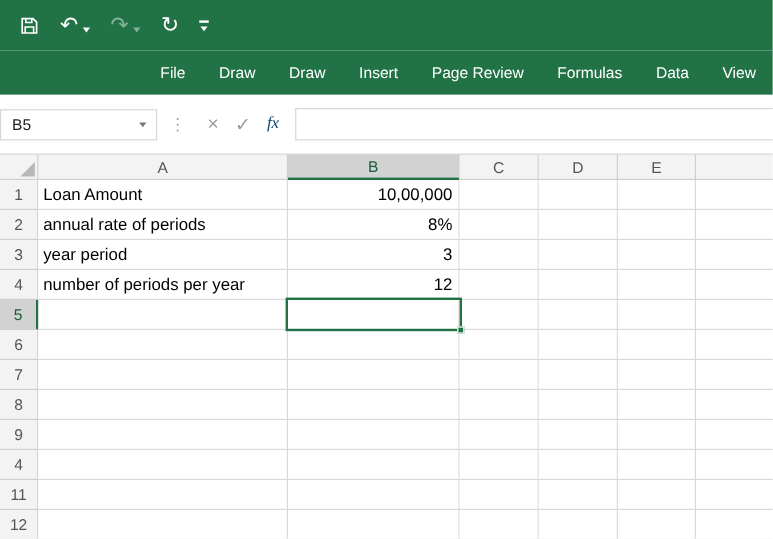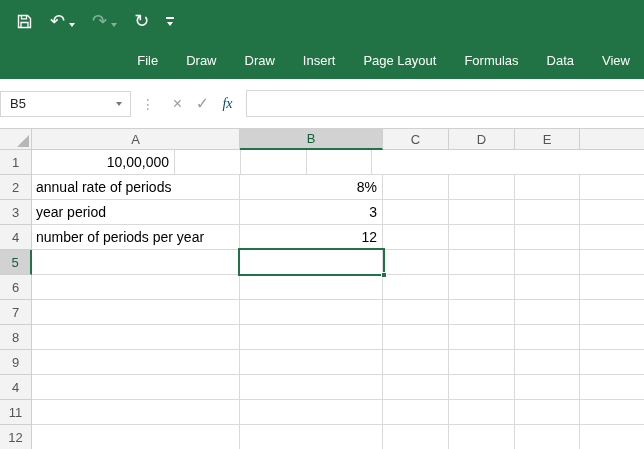--- a/index.html
+++ b/index.html
@@ -110,21 +110,21 @@
       <span class="bar"></span>
       <span class="caret"></span>
     </div>
   </div>
 
   <div class="tabs">
     <div class="tab">File</div>
     <div class="tab">Draw</div>
     <div class="tab">Draw</div>
     <div class="tab">Insert</div>
-    <div class="tab">Page Layout</div>
+    <div class="tab">Page Review</div>
     <div class="tab">Formulas</div>
     <div class="tab">Data</div>
     <div class="tab">View</div>
   </div>
 
   <div class="formula-band">
     <div class="name-box">
       <span class="nb-text">B5</span>
       <span class="caret nb-caret"></span>
     </div>
@@ -144,20 +144,21 @@
       <div class="hc col-a">A</div>
       <div class="hc col-b selected-col">B</div>
       <div class="hc col-c">C</div>
       <div class="hc col-d">D</div>
       <div class="hc col-e">E</div>
       <div class="hc col-f"></div>
     </div>
 
     <div class="row">
       <div class="rh">1</div>
+      <div class="cell col-a">Loan Amount</div>
       <div class="cell col-b num">10,00,000</div>
       <div class="cell col-c"></div>
       <div class="cell col-d"></div>
       <div class="cell col-e"></div>
       <div class="cell col-f"></div>
     </div>
 
     <div class="row">
       <div class="rh">2</div>
       <div class="cell col-a">annual rate of periods</div>

